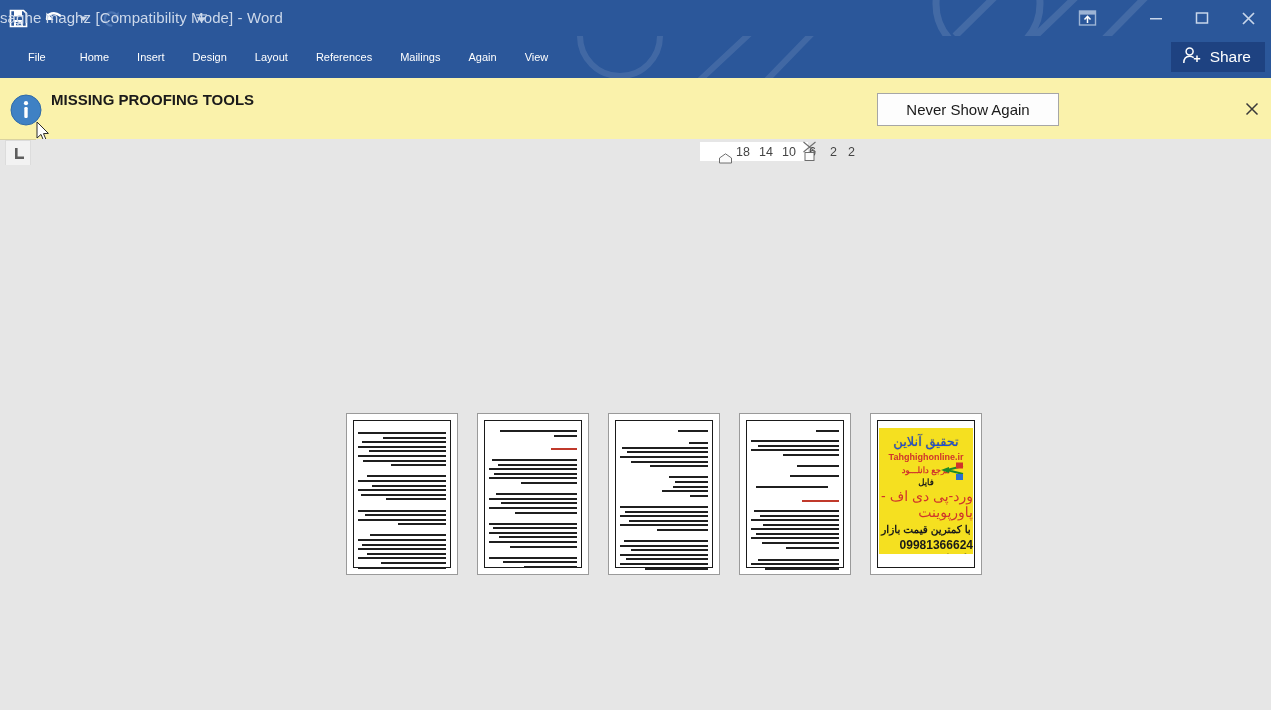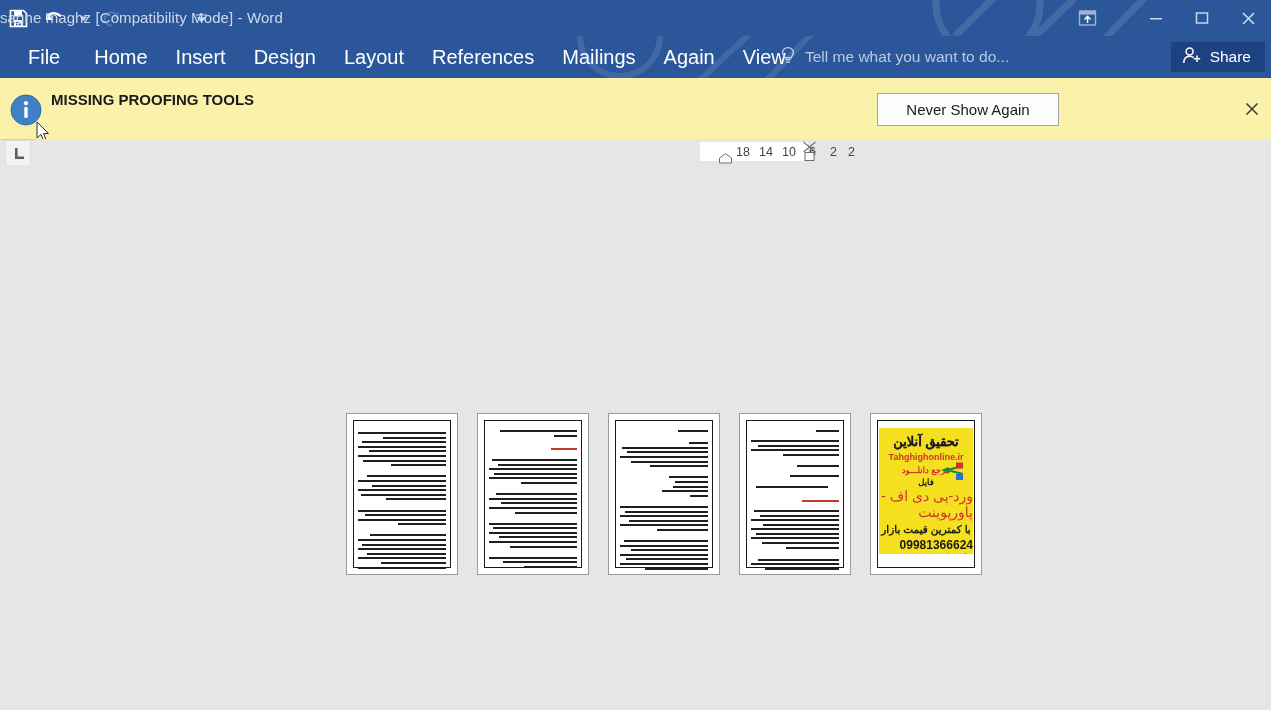--- a/index.html
+++ b/index.html
@@ -49,21 +49,21 @@
   .ribbonrow {
     position: absolute; top: 36px; left: 0; width: 1271px; height: 42px;
     background: #2b579a; overflow: hidden;
   }
   .ribbonrow .watermark2 {
     position: absolute; top: -48px; left: 560px; width: 520px; height: 130px;
     opacity: .10; pointer-events: none;
   }
   .tabs { position: absolute; left: 0; top: 0; height: 42px; display: flex; align-items: center; }
   .tab {
-    color: #ffffff; font-size: 20px; padding: 0 14px; height: 42px;
+    color: #ffffff; font-size: 11px; padding: 0 14px; height: 42px;
     line-height: 42px; cursor: pointer; white-space: nowrap;
   }
   .tab.file { padding-left: 28px; padding-right: 20px; }
   .tellme {
     position: absolute; left: 780px; top: 0; height: 42px;
     display: flex; align-items: center; gap: 9px; cursor: text;
   }
   .tellme-label { color: #b9c9e2; font-size: 15.5px; white-space: nowrap; }
   .sharebtn {
     position: absolute; right: 6px; top: 6px; height: 30px;
@@ -151,21 +151,21 @@
   .txt { position: absolute; left: 7px; right: 7px; }
   .ln { height: 2px; background: #1f1f1f; margin-bottom: 2.6px; border-radius: 0; }
   .ln.red { background: #c0392b; }
   .ln.blank { background: transparent; }
   .adbox {
     position: absolute; left: 4px; top: 10px; right: 4px; bottom: 16px;
     background: #f5e020; display: flex; flex-direction: column;
     align-items: center; justify-content: flex-start; padding-top: 6px;
     overflow: hidden;
   }
-  .ad-t1 { font-size: 13px; color: #0f172a; font-weight: bold; text-shadow: 0 0 1px #8a6a00; direction: rtl; }
+  .ad-t1 { font-size: 13px; color: #1d4ed8; font-weight: normal; text-shadow: 0 0 1px #8a6a00; direction: rtl; }
   .ad-t2 { font-size: 9px; color: #d0342c; font-weight: bold; margin-top: 3px; }
   .ad-t3 { font-size: 8.5px; color: #d0342c; font-weight: bold; margin-top: 3px; direction: rtl; }
   .ad-t4 { font-size: 8.5px; color: #1a1a1a; font-weight: bold; margin-top: 2px; direction: rtl; }
   .ad-t5 { font-size: 14px; color: #d0342c; font-weight: normal; margin-top: 1px; direction: rtl; }
   .ad-t6 { font-size: 10.5px; color: #1a1a1a; font-weight: bold; margin-top: 3px; direction: rtl; }
   .ad-t7 { font-size: 12px; color: #1a1a1a; font-weight: bold; margin-top: 3px; direction: rtl; }
   .ad-arrows { position: absolute; right: 8px; top: 34px; }
 </style>
 </head>
 <body>
@@ -261,30 +261,20 @@
       <div class="tab">Home</div>
       <div class="tab">Insert</div>
       <div class="tab">Design</div>
       <div class="tab">Layout</div>
       <div class="tab">References</div>
       <div class="tab">Mailings</div>
       <div class="tab">Again</div>
       <div class="tab">View</div>
     </div>
 
-    <div class="tellme">
-      <span>
-        <svg width="16" height="19" viewBox="0 0 16 19">
-          <path d="M8 1.6 C4.6 1.6 2.6 4 2.6 6.6 C2.6 8.8 4.4 10.2 5 11.8 L11 11.8 C11.6 10.2 13.4 8.8 13.4 6.6 C13.4 4 11.4 1.6 8 1.6 Z" fill="none" stroke="#c3d2e8" stroke-width="1.4"></path>
-          <rect x="5.3" y="13" width="5.4" height="1.3" fill="#c3d2e8"></rect>
-          <rect x="6" y="15.4" width="4" height="1.3" fill="#c3d2e8"></rect>
-        </svg>
-      </span>
-      <span class="tellme-label">Tell me what you want to do...</span>
-    </div>
 
     <div class="sharebtn">
       <span>
         <svg width="20" height="19" viewBox="0 0 20 19">
           <circle cx="7.6" cy="5.6" r="3.5" fill="none" stroke="#ffffff" stroke-width="1.5"></circle>
           <path d="M1.8 17 C1.8 12.3 4.4 10.2 7.6 10.2 C9.2 10.2 10.6 10.7 11.7 11.6" fill="none" stroke="#ffffff" stroke-width="1.5"></path>
           <path d="M15 9.5 L15 16 M11.8 12.7 L18.2 12.7" stroke="#ffffff" stroke-width="1.5"></path>
         </svg>
       </span>
       <span class="lbl">Share</span>

